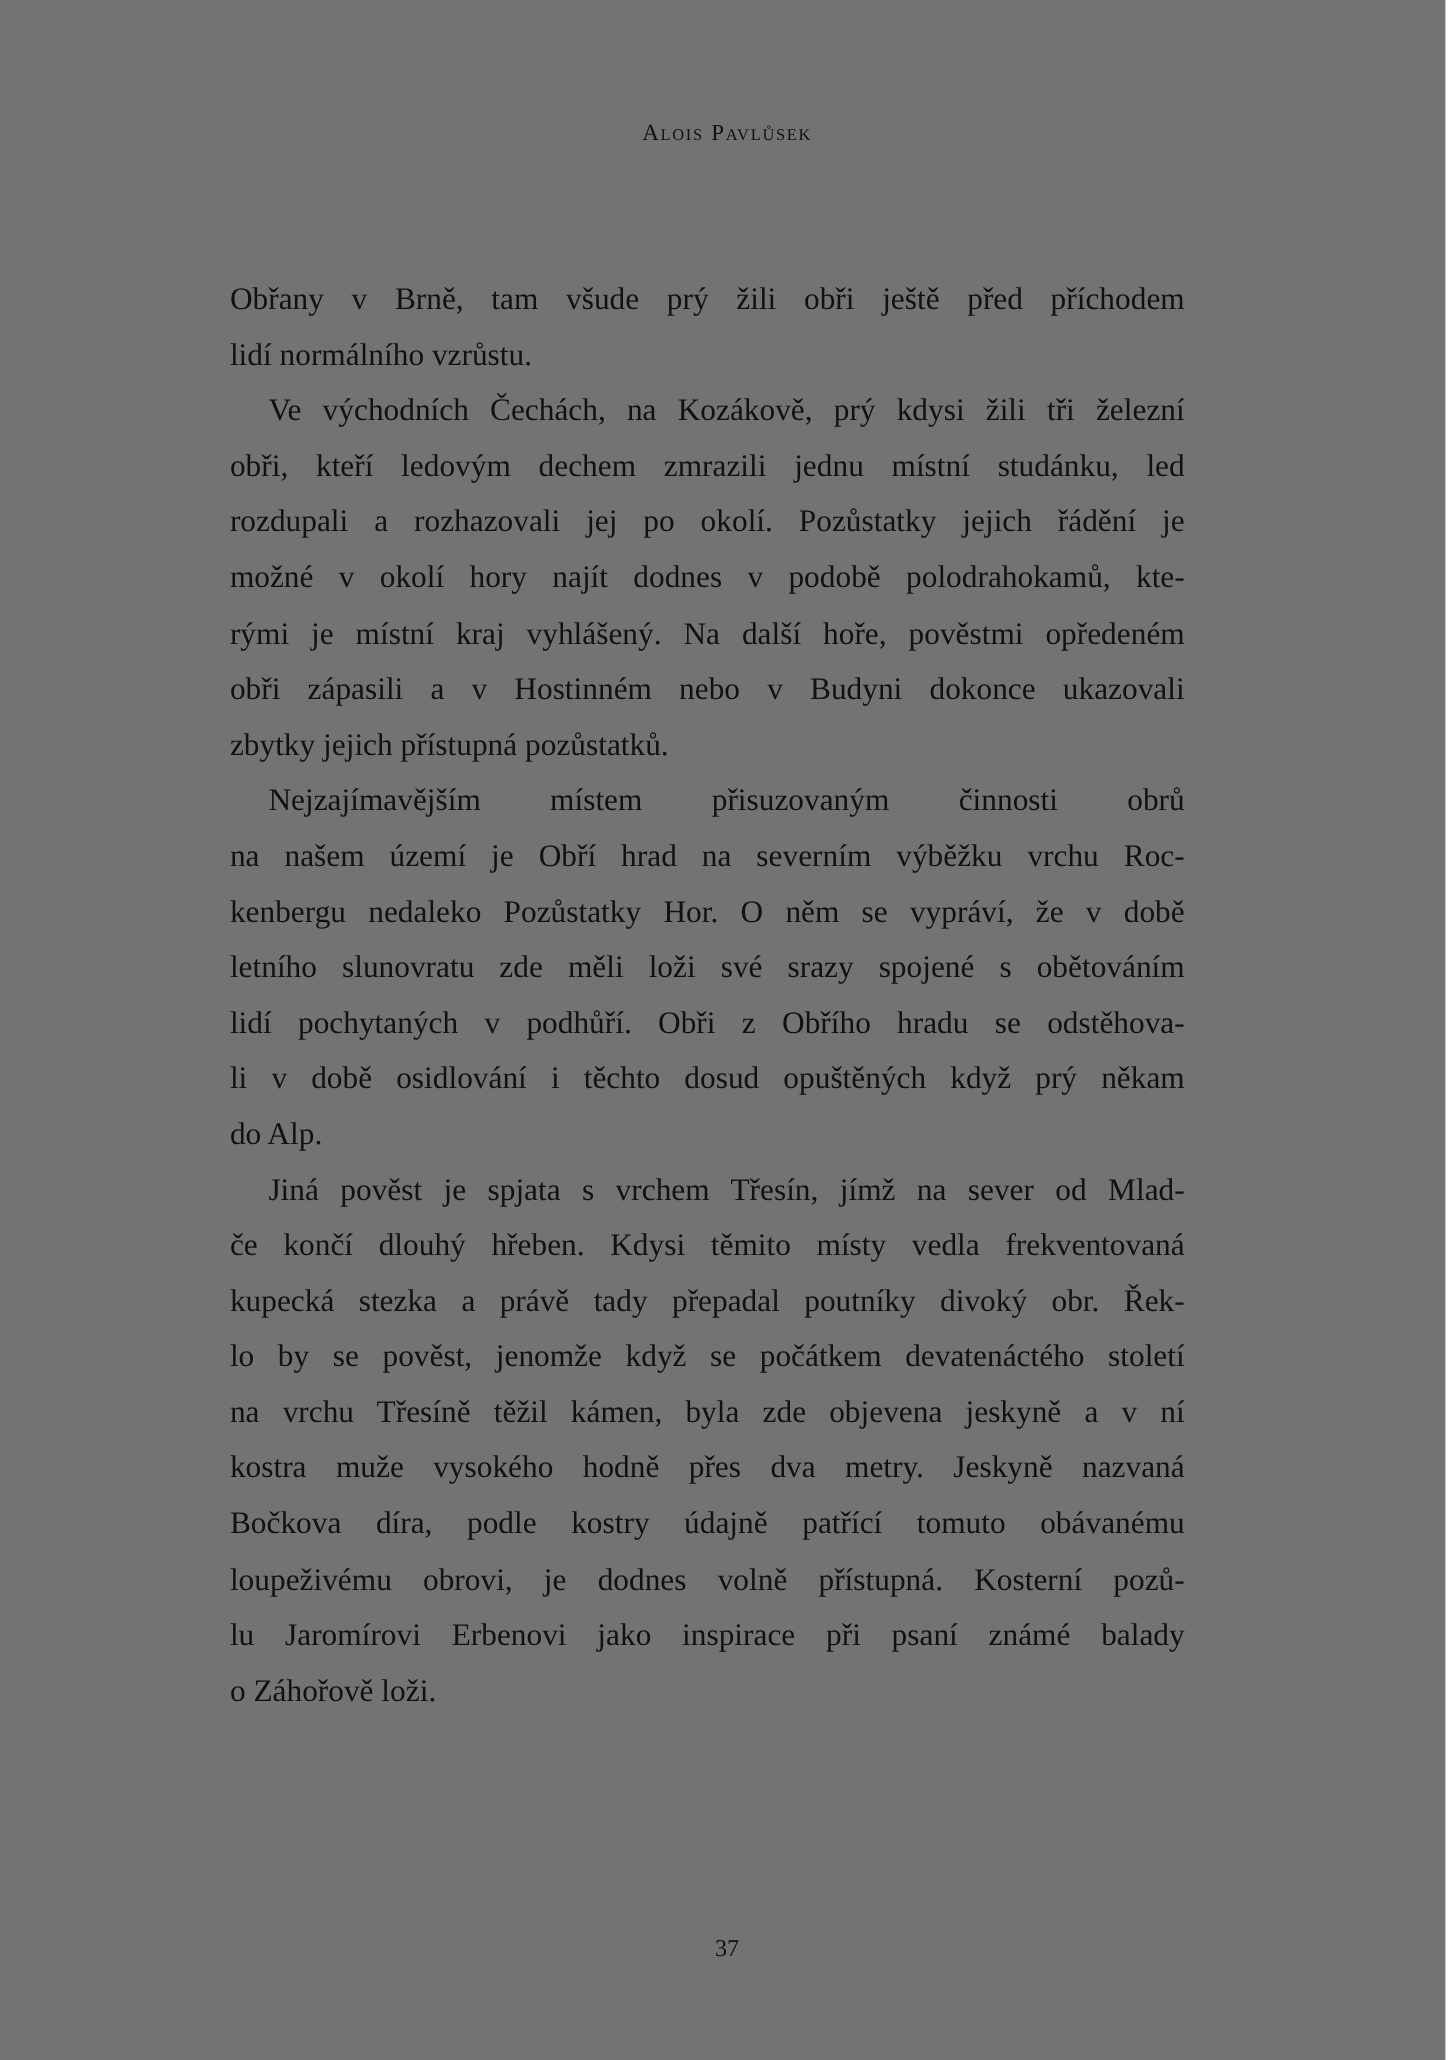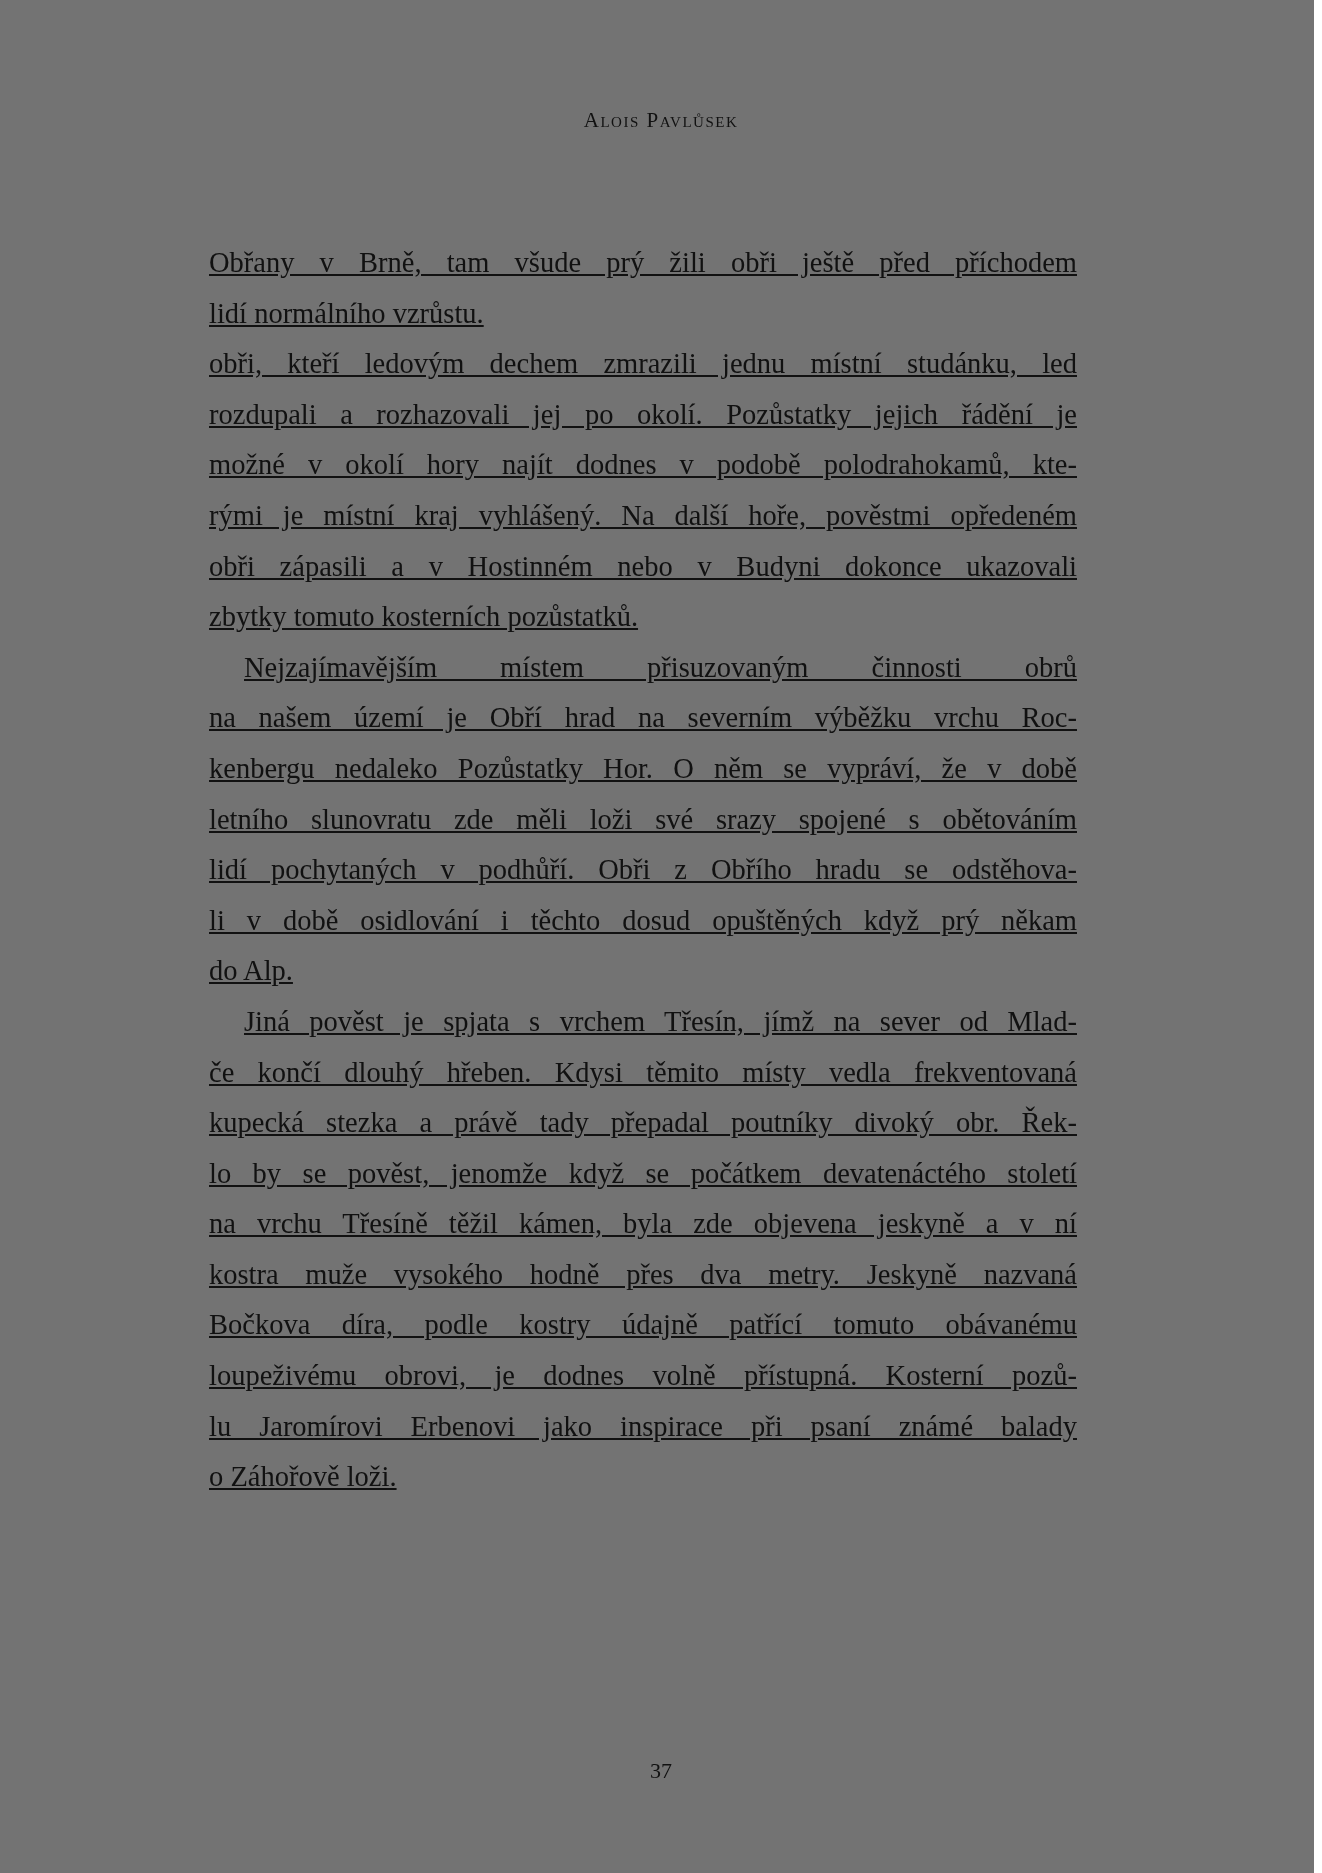--- a/index.html
+++ b/index.html
@@ -5,23 +5,23 @@
   html, body { margin: 0; padding: 0; background: #ffffff; }
   body { width: 1322px; height: 1873px; position: relative; overflow: hidden; }
   .page { position: absolute; left: 0; top: 0; width: 1314px; height: 1873px; background: #737373; }
   .running-head {
     position: absolute; top: 108px; left: 0; width: 1322px; text-align: center;
     font-family: "Liberation Serif", "DejaVu Serif", serif;
     font-size: 21px; letter-spacing: 1.5px; color: #111;
     font-variant: small-caps;
   }
   .body-text {
-    position: absolute; left: 209px; top: 238px; width: 868px;
+    position: absolute; left: 209px; top: 248px; width: 868px;
     font-family: "Liberation Serif", "DejaVu Serif", serif;
-    font-size: 28.5px; color: #111; text-decoration: underline;
+    font-size: 28.5px; color: #111;
   }
   .line {
     display: block; height: 50.6px; line-height: 50.6px;
     text-align: justify; text-align-last: justify; white-space: nowrap;
   }
   .line.last { text-align-last: left; }
   .line.indent { padding-left: 35px; }
   .page-number {
     position: absolute; top: 1758px; left: 0; width: 1322px; text-align: center;
     font-family: "Liberation Serif", "DejaVu Serif", serif;
@@ -33,26 +33,27 @@
 
 <div class="page">
   <div class="running-head">Alois Pavlůsek</div>
 
   <div class="body-text" id="body-text">
       <div>
         <span class="line">Obřany v Brně, tam všude prý žili obři ještě před příchodem</span>
         <span class="line last">lidí normálního vzrůstu.</span>
       </div>
       <div>
+        <span class="line indent">Ve východních Čechách, na Kozákově, prý kdysi žili tři železní</span>
         <span class="line">obři, kteří ledovým dechem zmrazili jednu místní studánku, led</span>
         <span class="line">rozdupali a rozhazovali jej po okolí. Pozůstatky jejich řádění je</span>
         <span class="line">možné v okolí hory najít dodnes v podobě polodrahokamů, kte-</span>
         <span class="line">rými je místní kraj vyhlášený. Na další hoře, pověstmi opředeném</span>
         <span class="line">obři zápasili a v Hostinném nebo v Budyni dokonce ukazovali</span>
-        <span class="line last">zbytky tomuto kosterních pozůstatků.</span>
+        <span class="line last">zbytky jejich přístupná pozůstatků.</span>
       </div>
       <div>
         <span class="line indent">Nejzajímavějším místem přisuzovaným činnosti obrů</span>
         <span class="line">na našem území je Obří hrad na severním výběžku vrchu Roc-</span>
         <span class="line">kenbergu nedaleko Pozůstatky Hor. O něm se vypráví, že v době</span>
         <span class="line">letního slunovratu zde měli loži své srazy spojené s obětováním</span>
         <span class="line">lidí pochytaných v podhůří. Obři z Obřího hradu se odstěhova-</span>
         <span class="line">li v době osidlování i těchto dosud opuštěných když prý někam</span>
         <span class="line last">do Alp.</span>
       </div>

